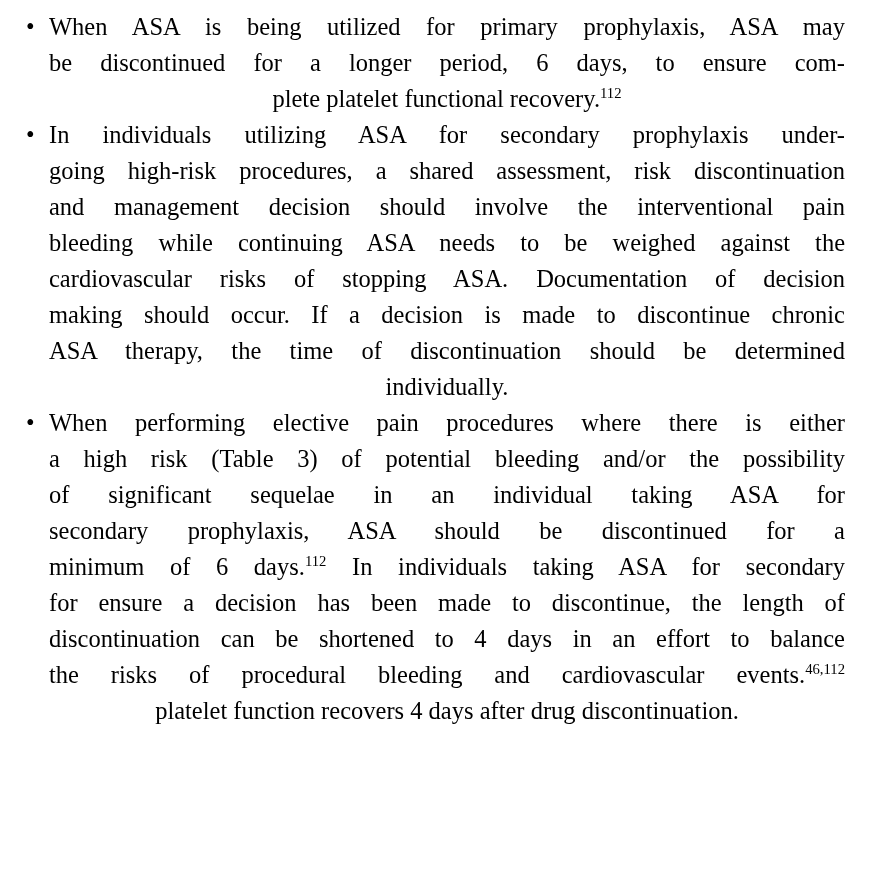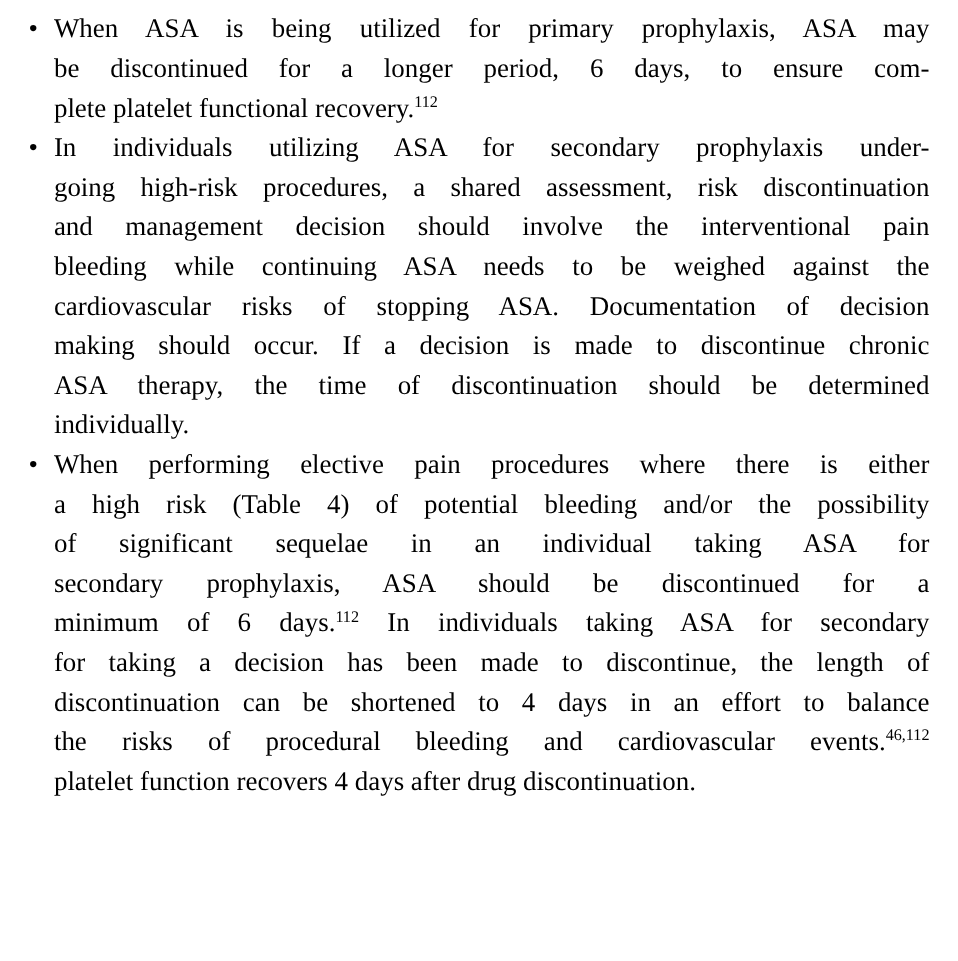--- a/index.html
+++ b/index.html
@@ -34,21 +34,21 @@
   }
   .bullet-text {
     flex: 1 1 auto;
     min-width: 0;
   }
   .text-line {
     line-height: 36px;
     height: 36px;
     overflow: hidden;
     white-space: normal;
-    text-align: left;
+    text-align: center;
   }
   .text-line.just {
     text-align: justify;
     text-align-last: justify;
   }
   sup.cite {
     font-size: 0.60em;
     line-height: 0;
     vertical-align: baseline;
     position: relative;
@@ -78,24 +78,24 @@
           <div class="text-line just">cardiovascular risks of stopping ASA. Documentation of decision</div>
           <div class="text-line just">making should occur. If a decision is made to discontinue chronic</div>
           <div class="text-line just">ASA therapy, the time of discontinuation should be determined</div>
           <div class="text-line">individually.</div>
         </div>
       </div>
       <div class="bullet-item">
         <div class="bullet-marker">•</div>
         <div class="bullet-text">
           <div class="text-line just">When performing elective pain procedures where there is either</div>
-          <div class="text-line just">a high risk (Table 4) of potential bleeding and/or the possibility</div>
+          <div class="text-line just">a high risk (Table 3) of potential bleeding and/or the possibility</div>
           <div class="text-line just">of significant sequelae in an individual taking ASA for</div>
           <div class="text-line just">secondary prophylaxis, ASA should be discontinued for a</div>
           <div class="text-line just">minimum of 6 days.<sup class="cite">112</sup> In individuals taking ASA for secondary</div>
-          <div class="text-line just">for taking a decision has been made to discontinue, the length of</div>
+          <div class="text-line just">for ensure a decision has been made to discontinue, the length of</div>
           <div class="text-line just">discontinuation can be shortened to 4 days in an effort to balance</div>
           <div class="text-line just">the risks of procedural bleeding and cardiovascular events.<sup class="cite">46,112</sup></div>
           <div class="text-line">platelet function recovers 4 days after drug discontinuation.</div>
         </div>
       </div>
     </div>
 </div>
 
 </body></html>

